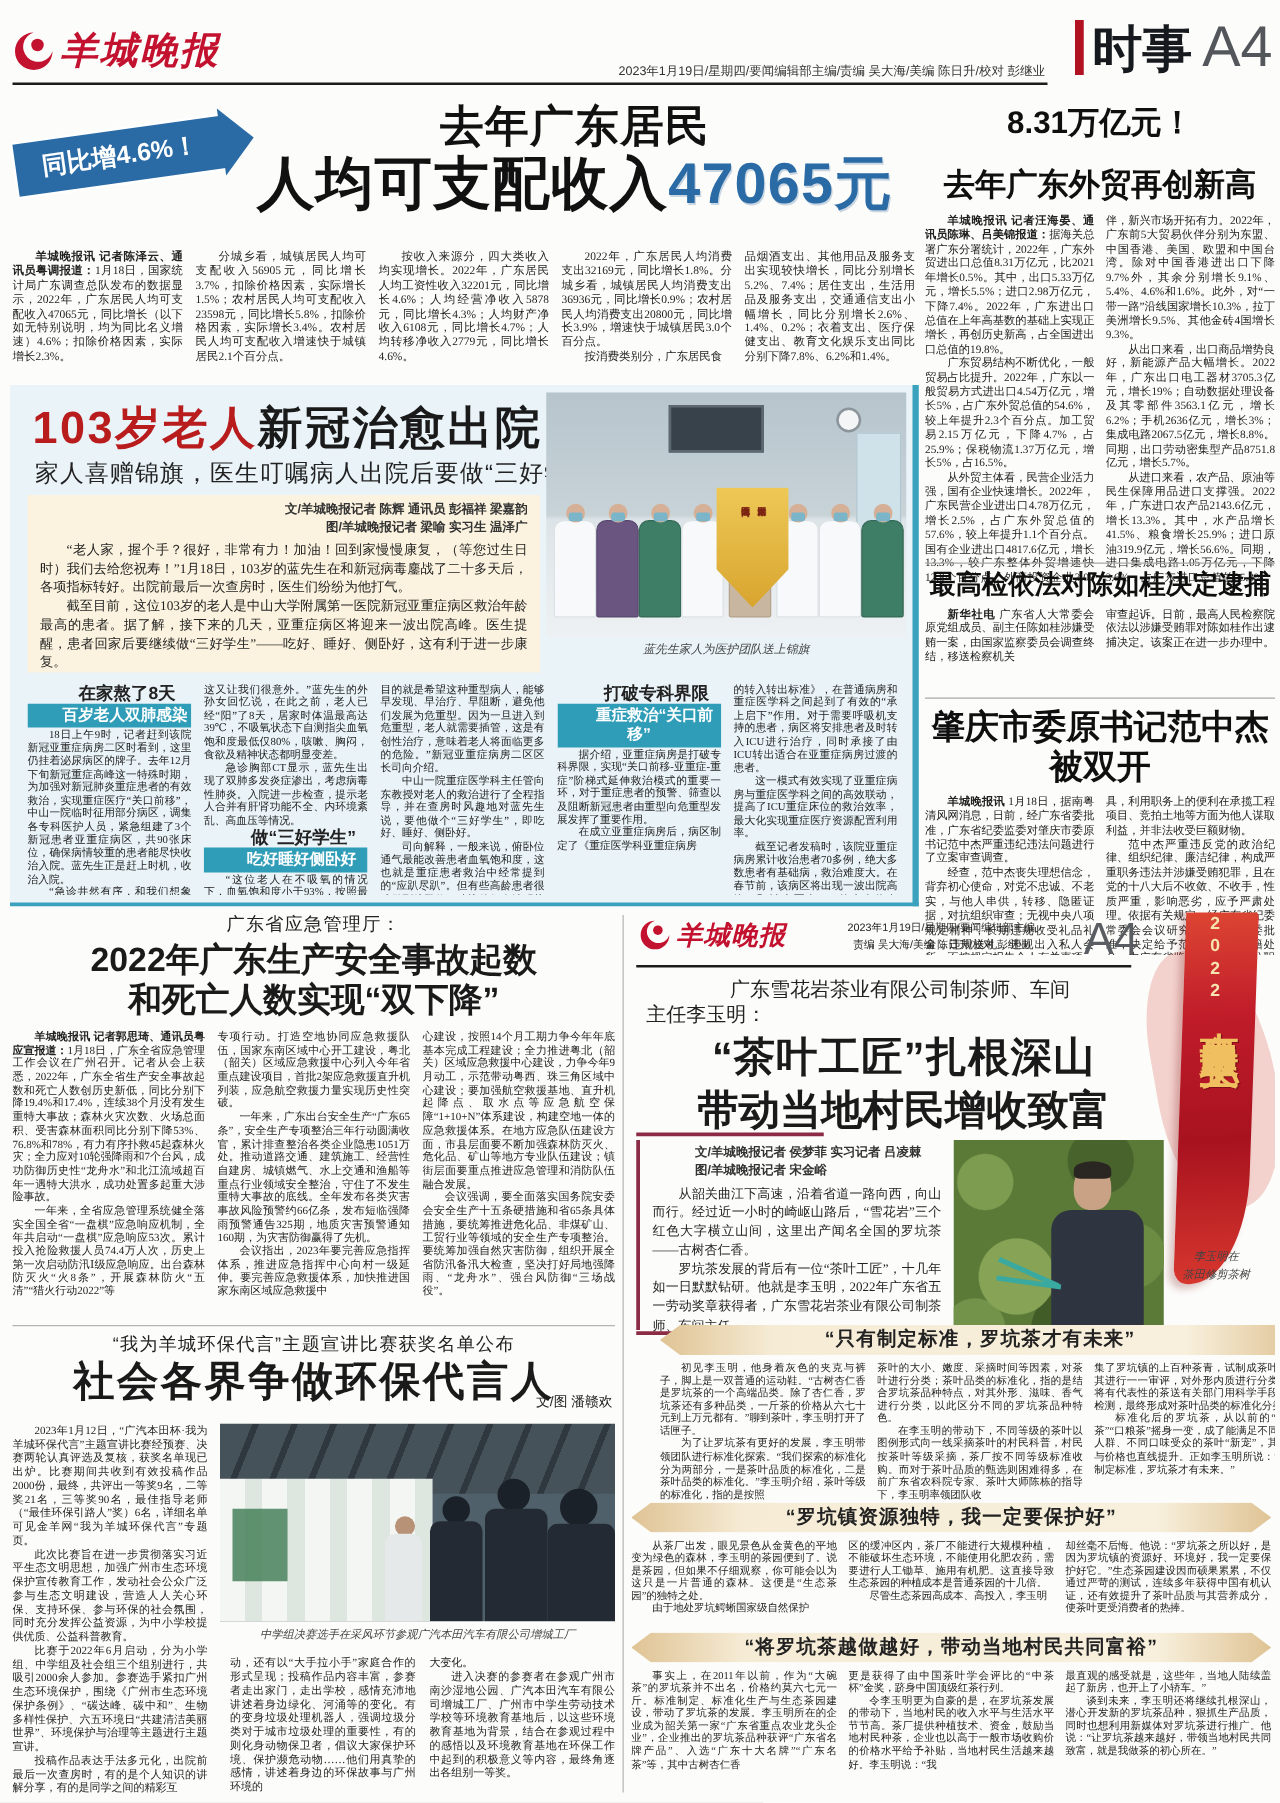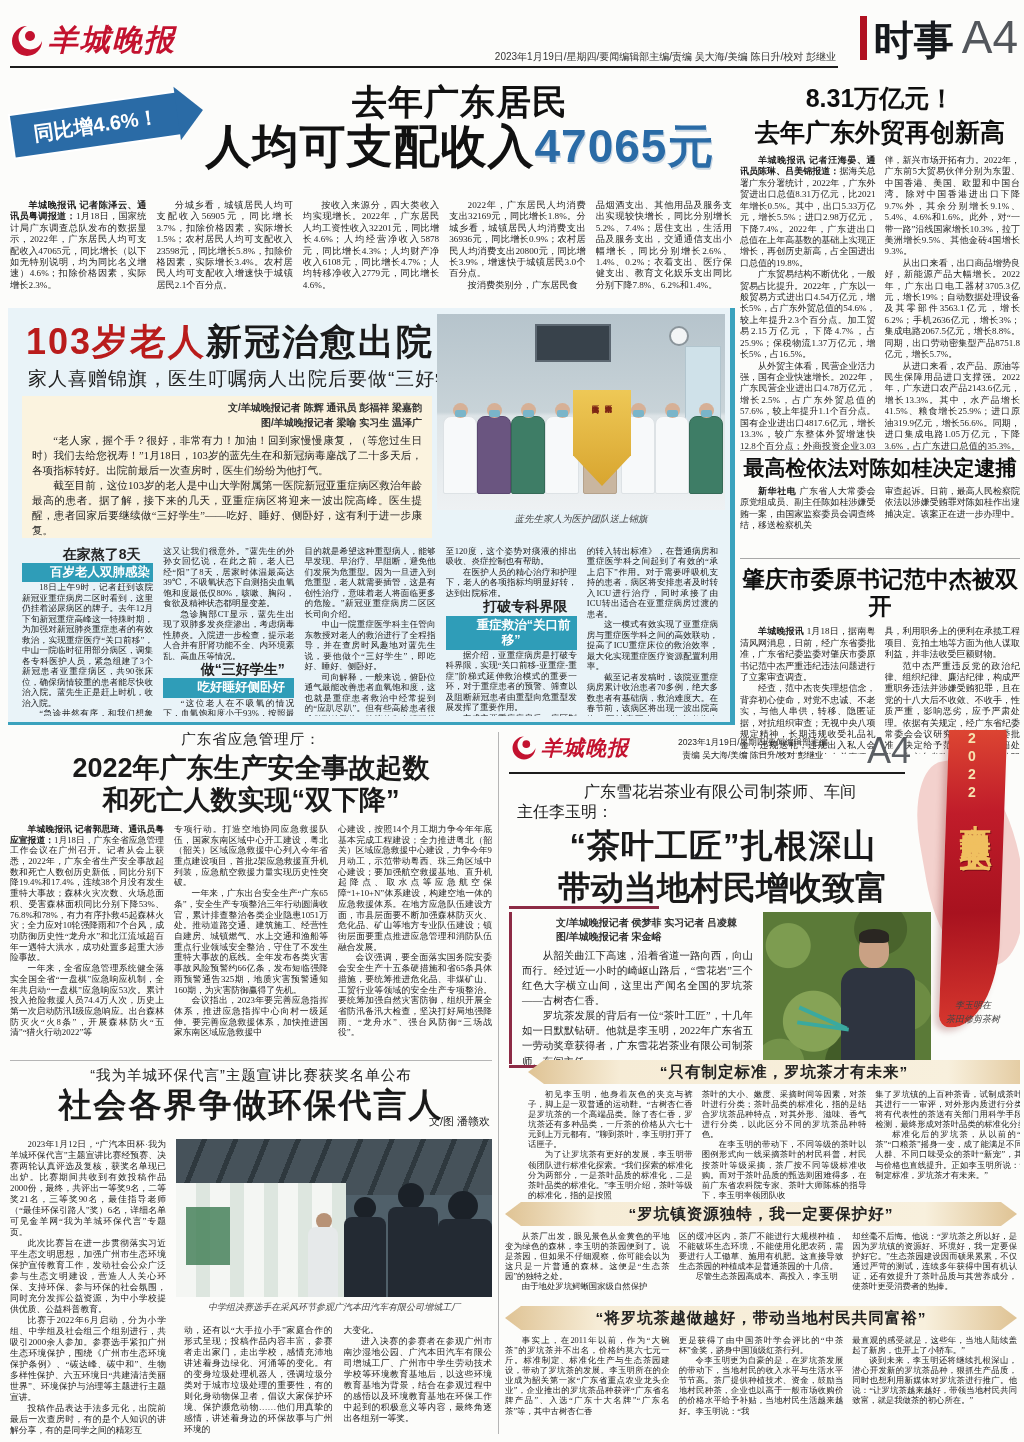--- a/index.html
+++ b/index.html
@@ -26,21 +26,21 @@
   .lead-banner{left:12px;top:104px;width:168px;height:42px;background:#2a6ba6;transform:rotate(-8deg);color:#fff;font-weight:bold;font-size:20px;text-align:center;line-height:42px;box-shadow:0 0 0 2px #fff;}
   .lead-banner:after{content:"";position:absolute;right:-24px;top:-6px;border-left:26px solid #2a6ba6;border-top:27px solid transparent;border-bottom:27px solid transparent;}
   .lead-title{left:190px;top:82px;width:540px;text-align:center;font-weight:900;line-height:1.12;letter-spacing:1px;}
   .lt1{font-size:35px;color:#111;}
   .lt2{font-size:46px;color:#111;}
   .lt2 .blue{color:#2a6ba6;text-shadow:1px 2px 0 #c9d6e2;}
   .lead-cols{left:10px;top:200px;width:722px;height:106px;gap:10px;font-size:9.2px;line-height:1.24;}
   
   .trade{left:740px;top:84px;width:280px;}
   .news-title{font-weight:900;text-align:center;color:#0f0f0f;line-height:1.18;}
-  .trade .news-title{font-size:25px;margin-bottom:4px;}
+  .trade .news-title{font-size:25px;margin-bottom:20px;}
   .trade-cols{height:296px;gap:9px;font-size:9px;line-height:1.27;}
   
   .patient{left:8px;top:308px;width:722px;height:414px;background:#e9f3f8;border-right:5px solid #3ba2bd;border-bottom:3px solid #3ba2bd;overflow:hidden;}
   .pt-title{left:18px;top:10px;font-size:36px;font-weight:900;letter-spacing:2px;}
   .pt-title .teal{color:#b91c1c;}
   .pt-sub{left:20px;top:58px;font-size:19px;color:#222;letter-spacing:1px;}
   .pt-cream{left:14px;top:88px;width:410px;height:142px;background:#fbf3df;padding:5px 10px;box-sizing:border-box;}
   .pt-byline{text-align:right;font-size:10px;font-weight:bold;color:#333;line-height:1.45;}
   .pt-lead{margin-top:3px;font-size:10.6px;line-height:1.42;}
   .pt-cols{left:14px;top:238px;width:696px;height:170px;gap:10px;font-size:8.6px;line-height:1.22;}
@@ -59,21 +59,21 @@
   .f2 .bd{background:#6a5580;border-color:#5a4870;} .f3 .bd{background:#3e7d66;border-color:#356a57;}
   .f5 .bd{background:#c9b6a0;border-color:#b5a28c;} .f8 .bd{background:#3e7d66;border-color:#356a57;}
   .pm-flag{position:absolute;left:136px;top:76px;width:58px;height:96px;background:linear-gradient(180deg,#eec856,#d8a52f);clip-path:polygon(0 0,100% 0,100% 68%,50% 100%,0 68%);display:flex;justify-content:center;gap:6px;padding-top:10px;box-sizing:border-box;}
   .pm-flag span{writing-mode:vertical-rl;text-orientation:upright;color:#7c2414;font-size:7px;font-weight:bold;line-height:1;}
   .pm-caption{left:429px;top:205px;width:288px;text-align:center;font-size:9.5px;font-style:italic;color:#444;font-family:"Liberation Serif",serif;}
   
   .arrest{left:740px;top:450px;width:280px;border-top:1px solid #a8a8a8;padding-top:5px;}
   .arrest .news-title{font-size:21px;margin-bottom:5px;}
   .arrest-cols{height:74px;gap:9px;font-size:9px;line-height:1.27;}
   .zhaoqing{left:740px;top:558px;width:280px;border-top:1px solid #a8a8a8;padding-top:7px;}
-  .zhaoqing .news-title{font-size:23px;margin-bottom:6px;}
+  .zhaoqing .news-title{font-size:27px;margin-bottom:6px;}
   .zq-cols{height:128px;gap:9px;font-size:9px;line-height:1.27;}
   
   .safety{left:10px;top:730px;width:482px;}
   .kicker{font-size:14.5px;color:#222;text-align:center;letter-spacing:1px;}
   .safety-title{font-size:27px;font-weight:900;text-align:center;line-height:1.2;margin:3px 0 7px;}
   .safety-cols{height:214px;gap:10px;font-size:8.8px;line-height:1.22;}
   .h-div{left:10px;top:1060px;width:482px;height:1px;background:#b5b5b5;}
   .v-div{left:498px;top:732px;width:1px;height:702px;background:#b5b5b5;}
   
   .green{left:10px;top:1066px;width:482px;}
@@ -252,21 +252,20 @@
         <p class="pt-h">做“三好学生”</p>
         <p class="teal-tag">吃好睡好侧卧好</p>
         <span><p>“这位老人在不吸氧的情况下，血氧饱和度小于93%，按照最新版的指南，他毫无疑问属于重型患者。我们亚重症病区设立的</p></span>
       </div>
       <div>
           <p class="cont">目的就是希望这种重型病人，能够早发现、早治疗、早阻断，避免他们发展为危重型。因为一旦进入到危重型，老人就需要插管，这是有创性治疗，意味着老人将面临更多的危险。”新冠亚重症病房二区区长司向介绍。</p>
           <p>中山一院重症医学科主任管向东教授对老人的救治进行了全程指导，并在查房时风趣地对蓝先生说，要他做个“三好学生”，即吃好、睡好、侧卧好。</p>
           <p>司向解释，一般来说，俯卧位通气最能改善患者血氧饱和度，这也就是重症患者救治中经常提到的“应趴尽趴”。但有些高龄患者很难做到俯卧位，建议他们在清醒状态下尽可能采用高侧卧位通气——患者呈侧卧位，背部胸</p>
         </div>
       <div>
-        <span><p class="cont">至120度，这个姿势对痰液的排出吸收、炎症控制也有帮助。</p><p>在医护人员的精心治疗和护理下，老人的各项指标均明显好转，达到出院标准。</p></span>
         <p class="pt-h">打破专科界限</p>
         <p class="teal-tag">重症救治“关口前移”</p>
         <span><p>据介绍，亚重症病房是打破专科界限，实现“关口前移-亚重症-重症”阶梯式延伸救治模式的重要一环，对于重症患者的预警、筛查以及阻断新冠患者由重型向危重型发展发挥了重要作用。</p><p>在成立亚重症病房后，病区制定了《重症医学科亚重症病房</p></span>
       </div>
       <div>
           <p class="cont">的转入转出标准》，在普通病房和重症医学科之间起到了有效的“承上启下”作用。对于需要呼吸机支持的患者，病区将安排患者及时转入ICU进行治疗，同时承接了由ICU转出适合在亚重症病房过渡的患者。</p>
           <p>这一模式有效实现了亚重症病房与重症医学科之间的高效联动，提高了ICU重症床位的救治效率，最大化实现重症医疗资源配置利用率。</p>
           <p>截至记者发稿时，该院亚重症病房累计收治患者70多例，绝大多数患者有基础病，救治难度大。在春节前，该病区将出现一波出院高峰，预计病区内30%的患者将出院。</p>
         </div>
     </div>

